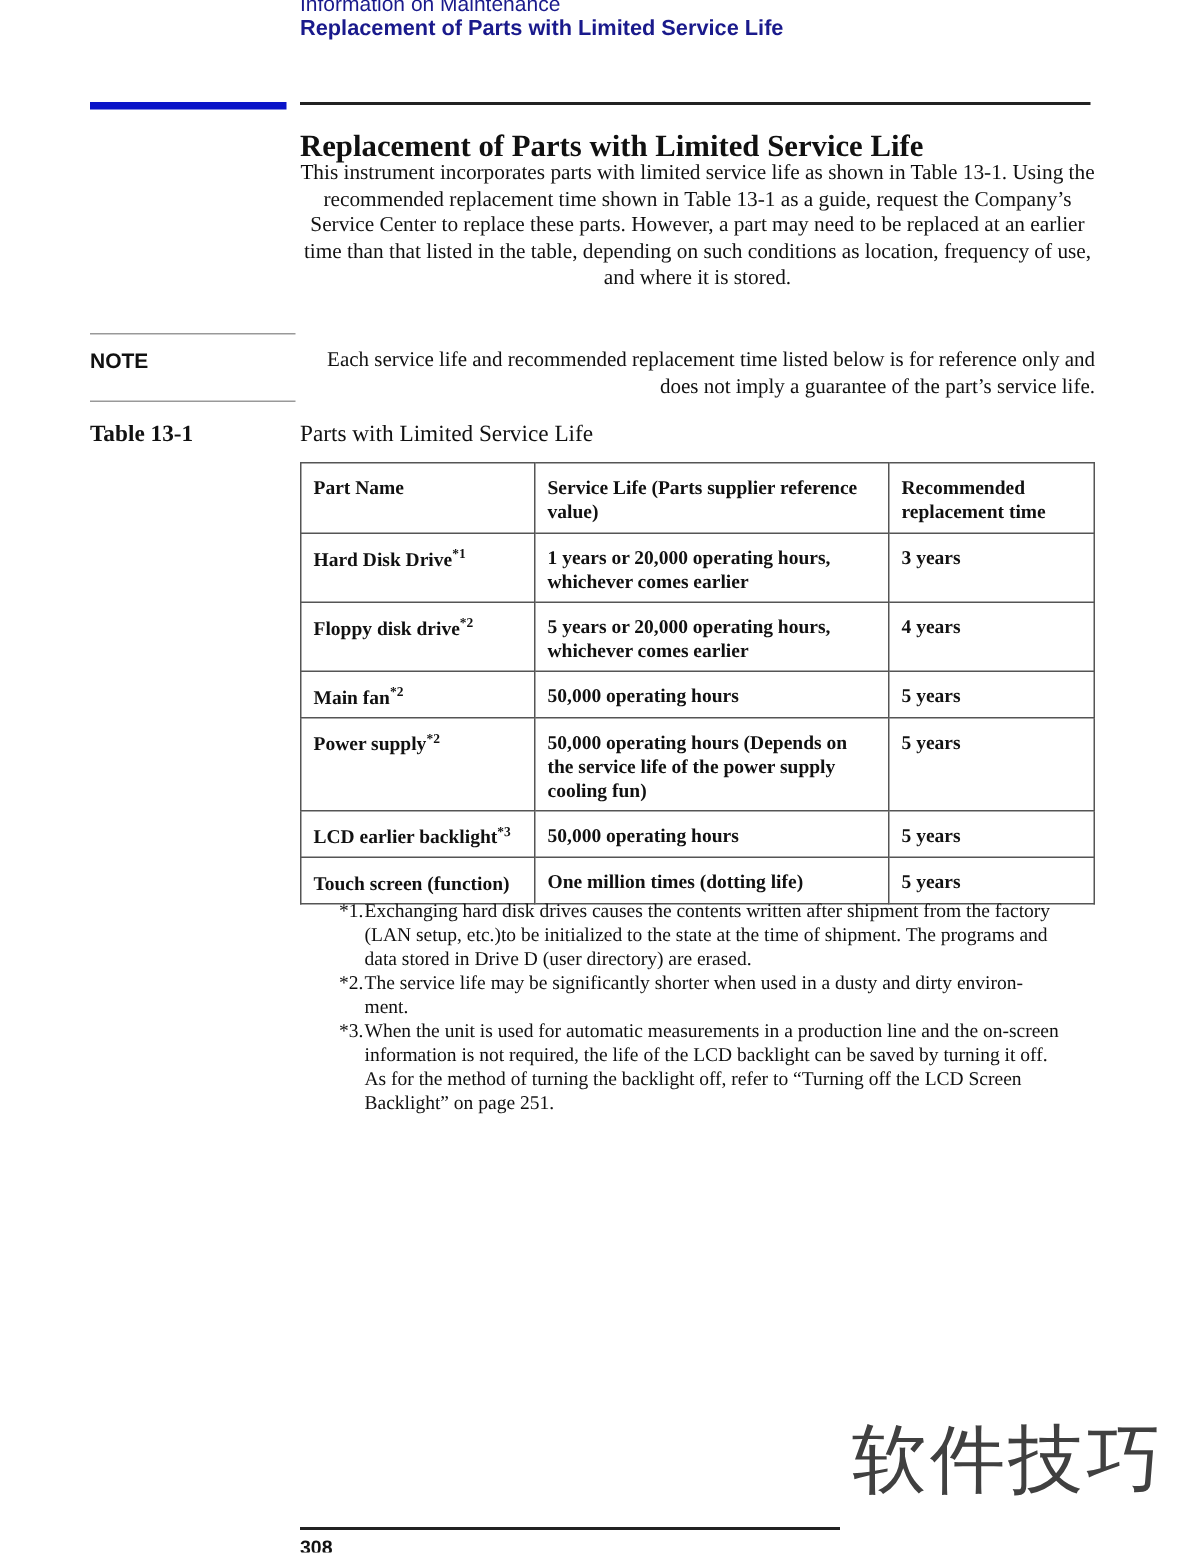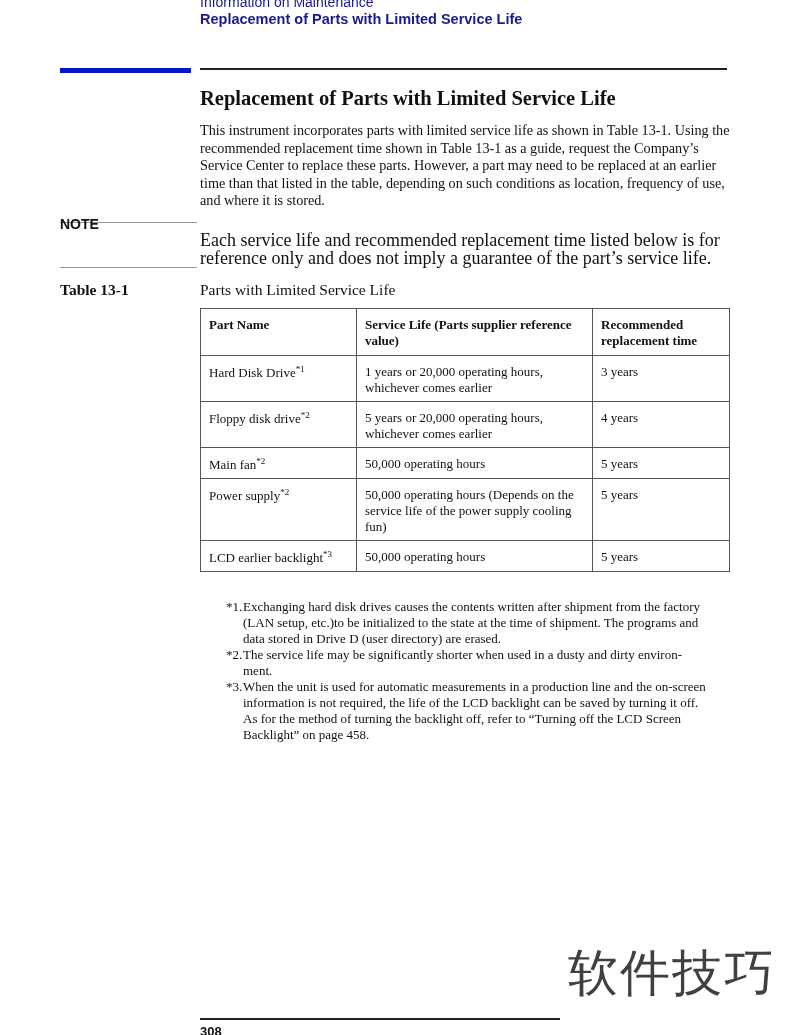--- a/index.html
+++ b/index.html
@@ -7,31 +7,31 @@
   .serif { font-family: "Liberation Serif", "DejaVu Serif", serif; }
   .sans { font-family: "Liberation Sans", "DejaVu Sans", sans-serif; }
 
   .hdr-sub { position: absolute; left: 200px; top: -6px; font-size: 14px; color: #1a1a8c; }
   .hdr-title { position: absolute; left: 200px; top: 11px; font-size: 14.5px; font-weight: bold; color: #1a1a8c; }
 
   .blue-bar { position: absolute; left: 60px; top: 68px; width: 131px; height: 5px; background: #0a14c8; }
   .top-rule { position: absolute; left: 200px; top: 68px; width: 527px; height: 2px; background: #222; }
 
   .h1 { position: absolute; left: 200px; top: 87px; font-size: 20.5px; font-weight: bold; }
-  .intro { position: absolute; left: 200px; top: 122px; width: 530px; font-size: 14.2px; line-height: 17.6px; }
+  .intro { position: absolute; left: 200px; top: 107px; width: 530px; font-size: 14.2px; line-height: 17.6px; text-align: center; }
 
   .rule-gray { position: absolute; left: 60px; width: 137px; height: 1px; background: #999; }
-  .note-label { position: absolute; left: 60px; top: 216px; font-size: 14px; font-weight: bold; }
-  .note-text { position: absolute; left: 200px; top: 232px; width: 530px; font-size: 18px; line-height: 17.6px; }
+  .note-label { position: absolute; left: 60px; top: 232px; font-size: 14px; font-weight: bold; }
+  .note-text { position: absolute; left: 200px; top: 232px; width: 530px; font-size: 14px; line-height: 17.6px; text-align: right; }
 
   .tbl-label { position: absolute; left: 60px; top: 281px; font-size: 15.5px; font-weight: bold; }
   .tbl-title { position: absolute; left: 200px; top: 281px; font-size: 15.5px; font-weight: normal; }
 
   table.parts { position: absolute; left: 200px; top: 308px; width: 530px; border-collapse: collapse; font-size: 13px; line-height: 16px; }
-  table.parts th, table.parts td { border: 1px solid #555; vertical-align: top; text-align: left; padding: 8px 8px 5px 8px; }
+  table.parts th, table.parts td { border: 1px solid #555; vertical-align: top; text-align: left; padding: 8px 8px 5px 8px; font-weight: bold; }
   table.parts th { font-weight: bold; height: 33px; }
   table.parts td.c1 { padding-top: 9px; }
   .col1 { width: 139px; margin-top: 36px; } .col2 { width: 219px; } .col3 { width: 120px; }
   sup { font-size: 9px; vertical-align: 5px; line-height: 0; }
 
   .footnotes { position: absolute; left: 226px; top: 599px; width: 480px; font-size: 13px; line-height: 16px; }
   .fn { display: flex; }
   .fn-mark { width: 17px; flex: none; }
   .fn-text { flex: 1; }
 
@@ -86,33 +86,38 @@
       <tr>
         <td class="c1"><span>Power supply</span><sup>*2</sup></td>
         <td>50,000 operating hours (Depends on the service life of the power supply cooling fun)</td>
         <td>5 years</td>
       </tr>
       <tr>
         <td class="c1"><span>LCD earlier backlight</span><sup>*3</sup></td>
         <td>50,000 operating hours</td>
         <td>5 years</td>
       </tr>
+      <tr>
+        <td class="c1"><span>Touch screen (function)</span></td>
+        <td>One million times (dotting life)</td>
+        <td>5 years</td>
+      </tr>
     </tbody>
 </table>
 
 <div class="footnotes serif" id="footnotes">
     <div class="fn">
       <span class="fn-mark">*1.</span>
       <span class="fn-text">Exchanging hard disk drives causes the contents written after shipment from the factory (LAN setup, etc.)to be initialized to the state at the time of shipment. The programs and data stored in Drive D (user directory) are erased.</span>
     </div>
     <div class="fn">
       <span class="fn-mark">*2.</span>
       <span class="fn-text">The service life may be significantly shorter when used in a dusty and dirty environ-ment.</span>
     </div>
     <div class="fn">
       <span class="fn-mark">*3.</span>
-      <span class="fn-text">When the unit is used for automatic measurements in a production line and the on-screen information is not required, the life of the LCD backlight can be saved by turning it off. As for the method of turning the backlight off, refer to “Turning off the LCD Screen Backlight” on page 458.</span>
+      <span class="fn-text">When the unit is used for automatic measurements in a production line and the on-screen information is not required, the life of the LCD backlight can be saved by turning it off. As for the method of turning the backlight off, refer to “Turning off the LCD Screen Backlight” on page 251.</span>
     </div>
   </div>
 
 <div class="watermark">软件技巧</div>
 <div class="bottom-rule"></div>
 <div class="page-num sans">308</div>
 
 </body></html>

